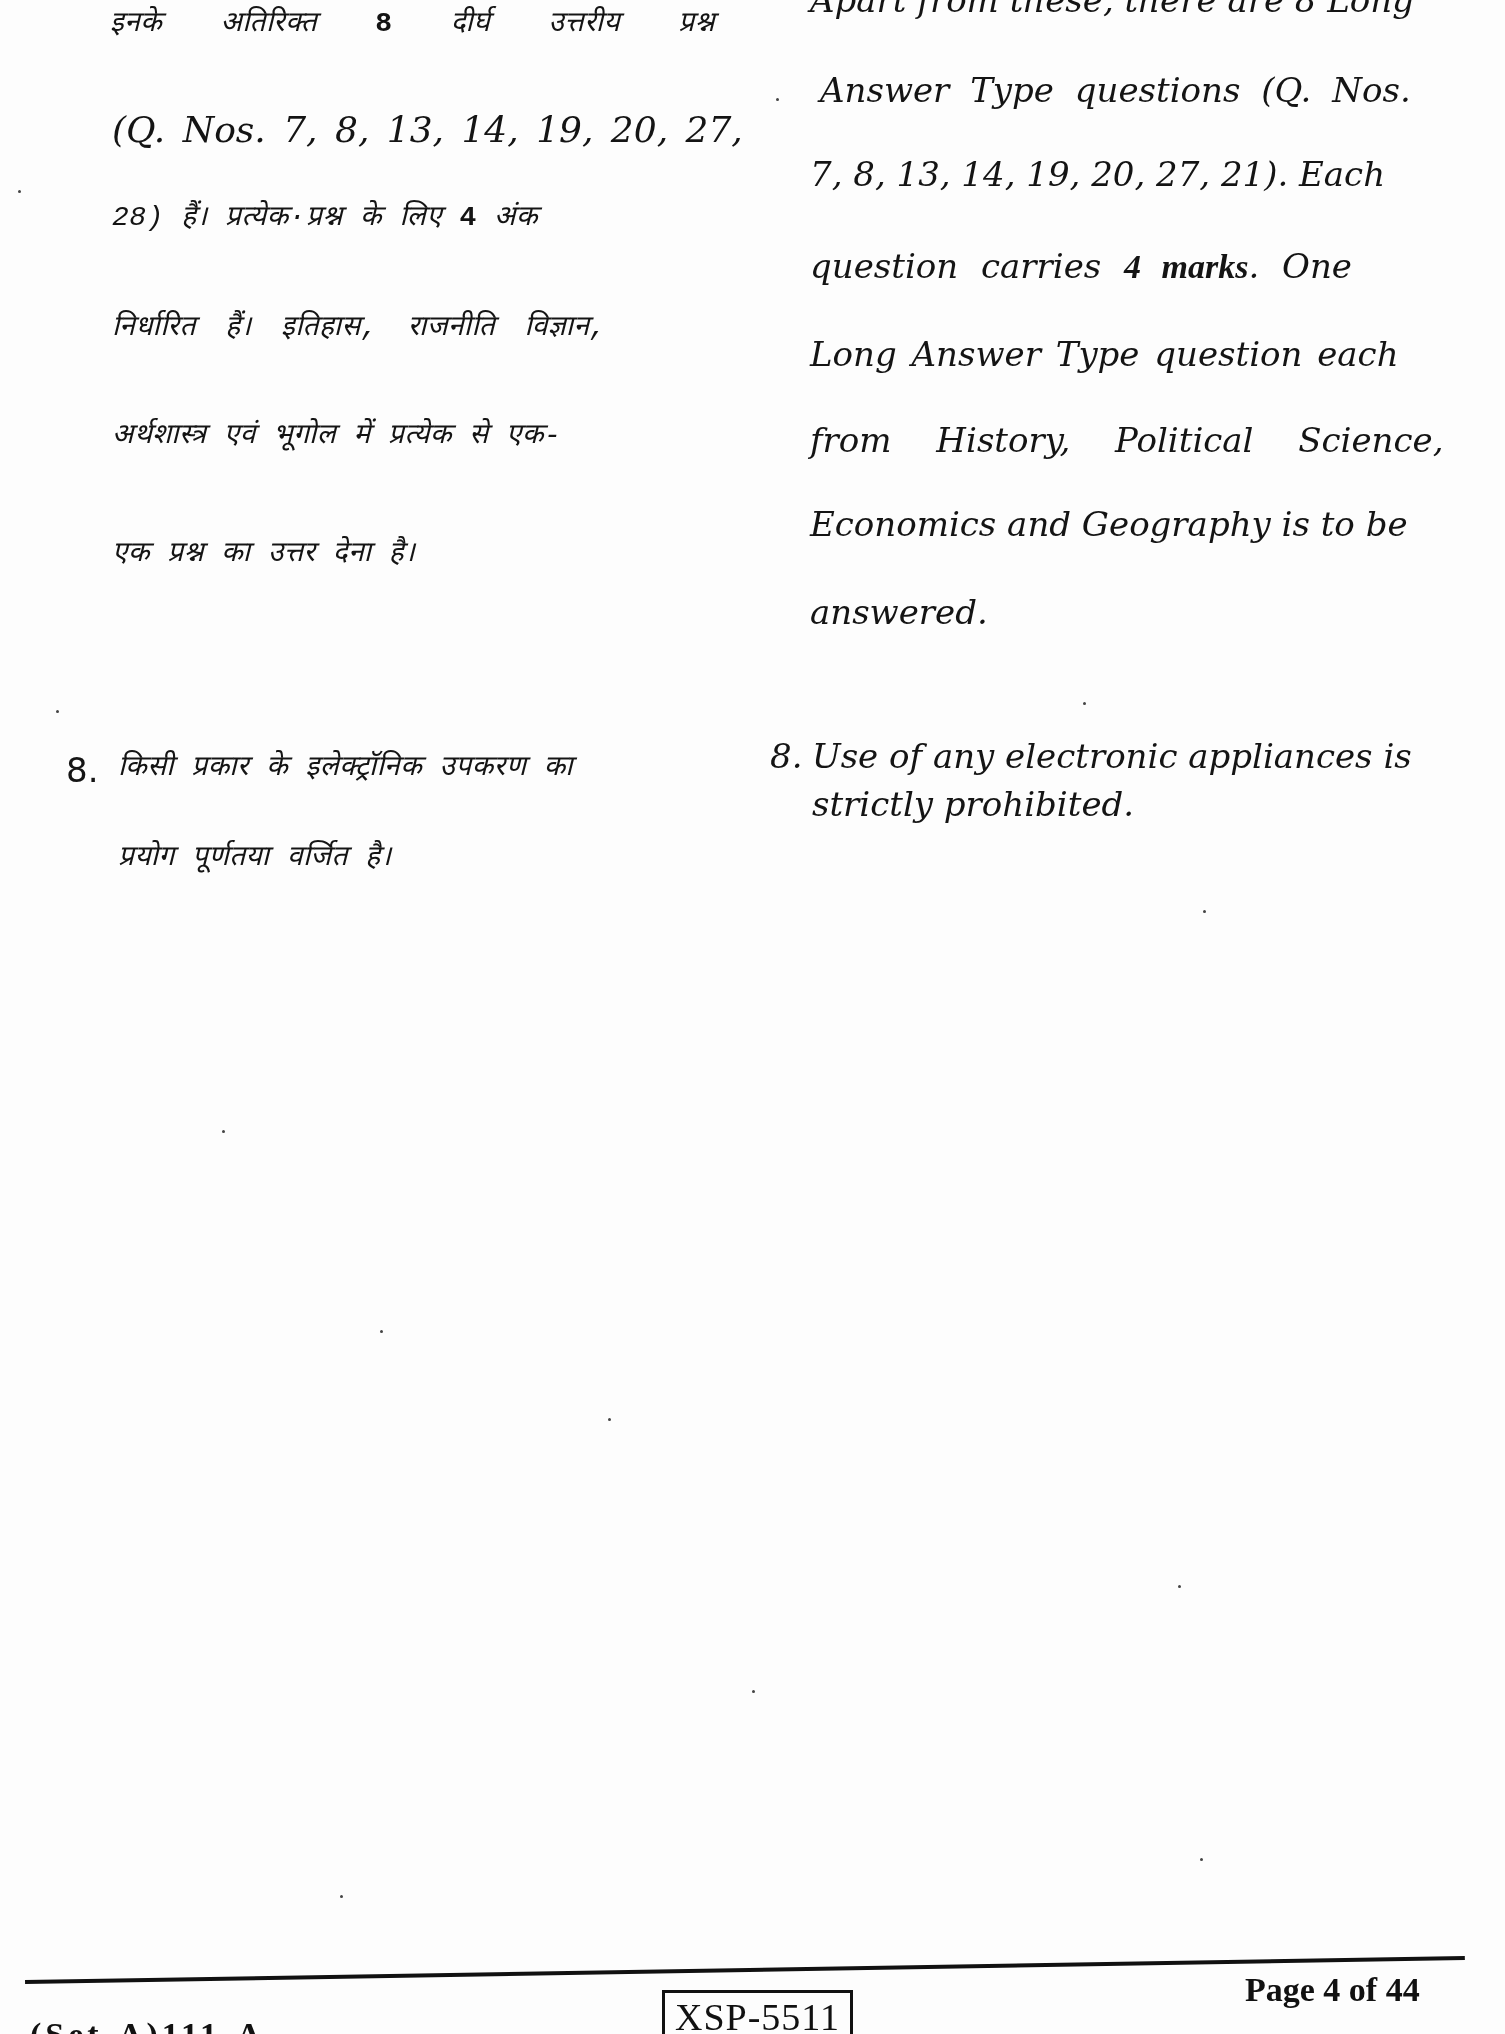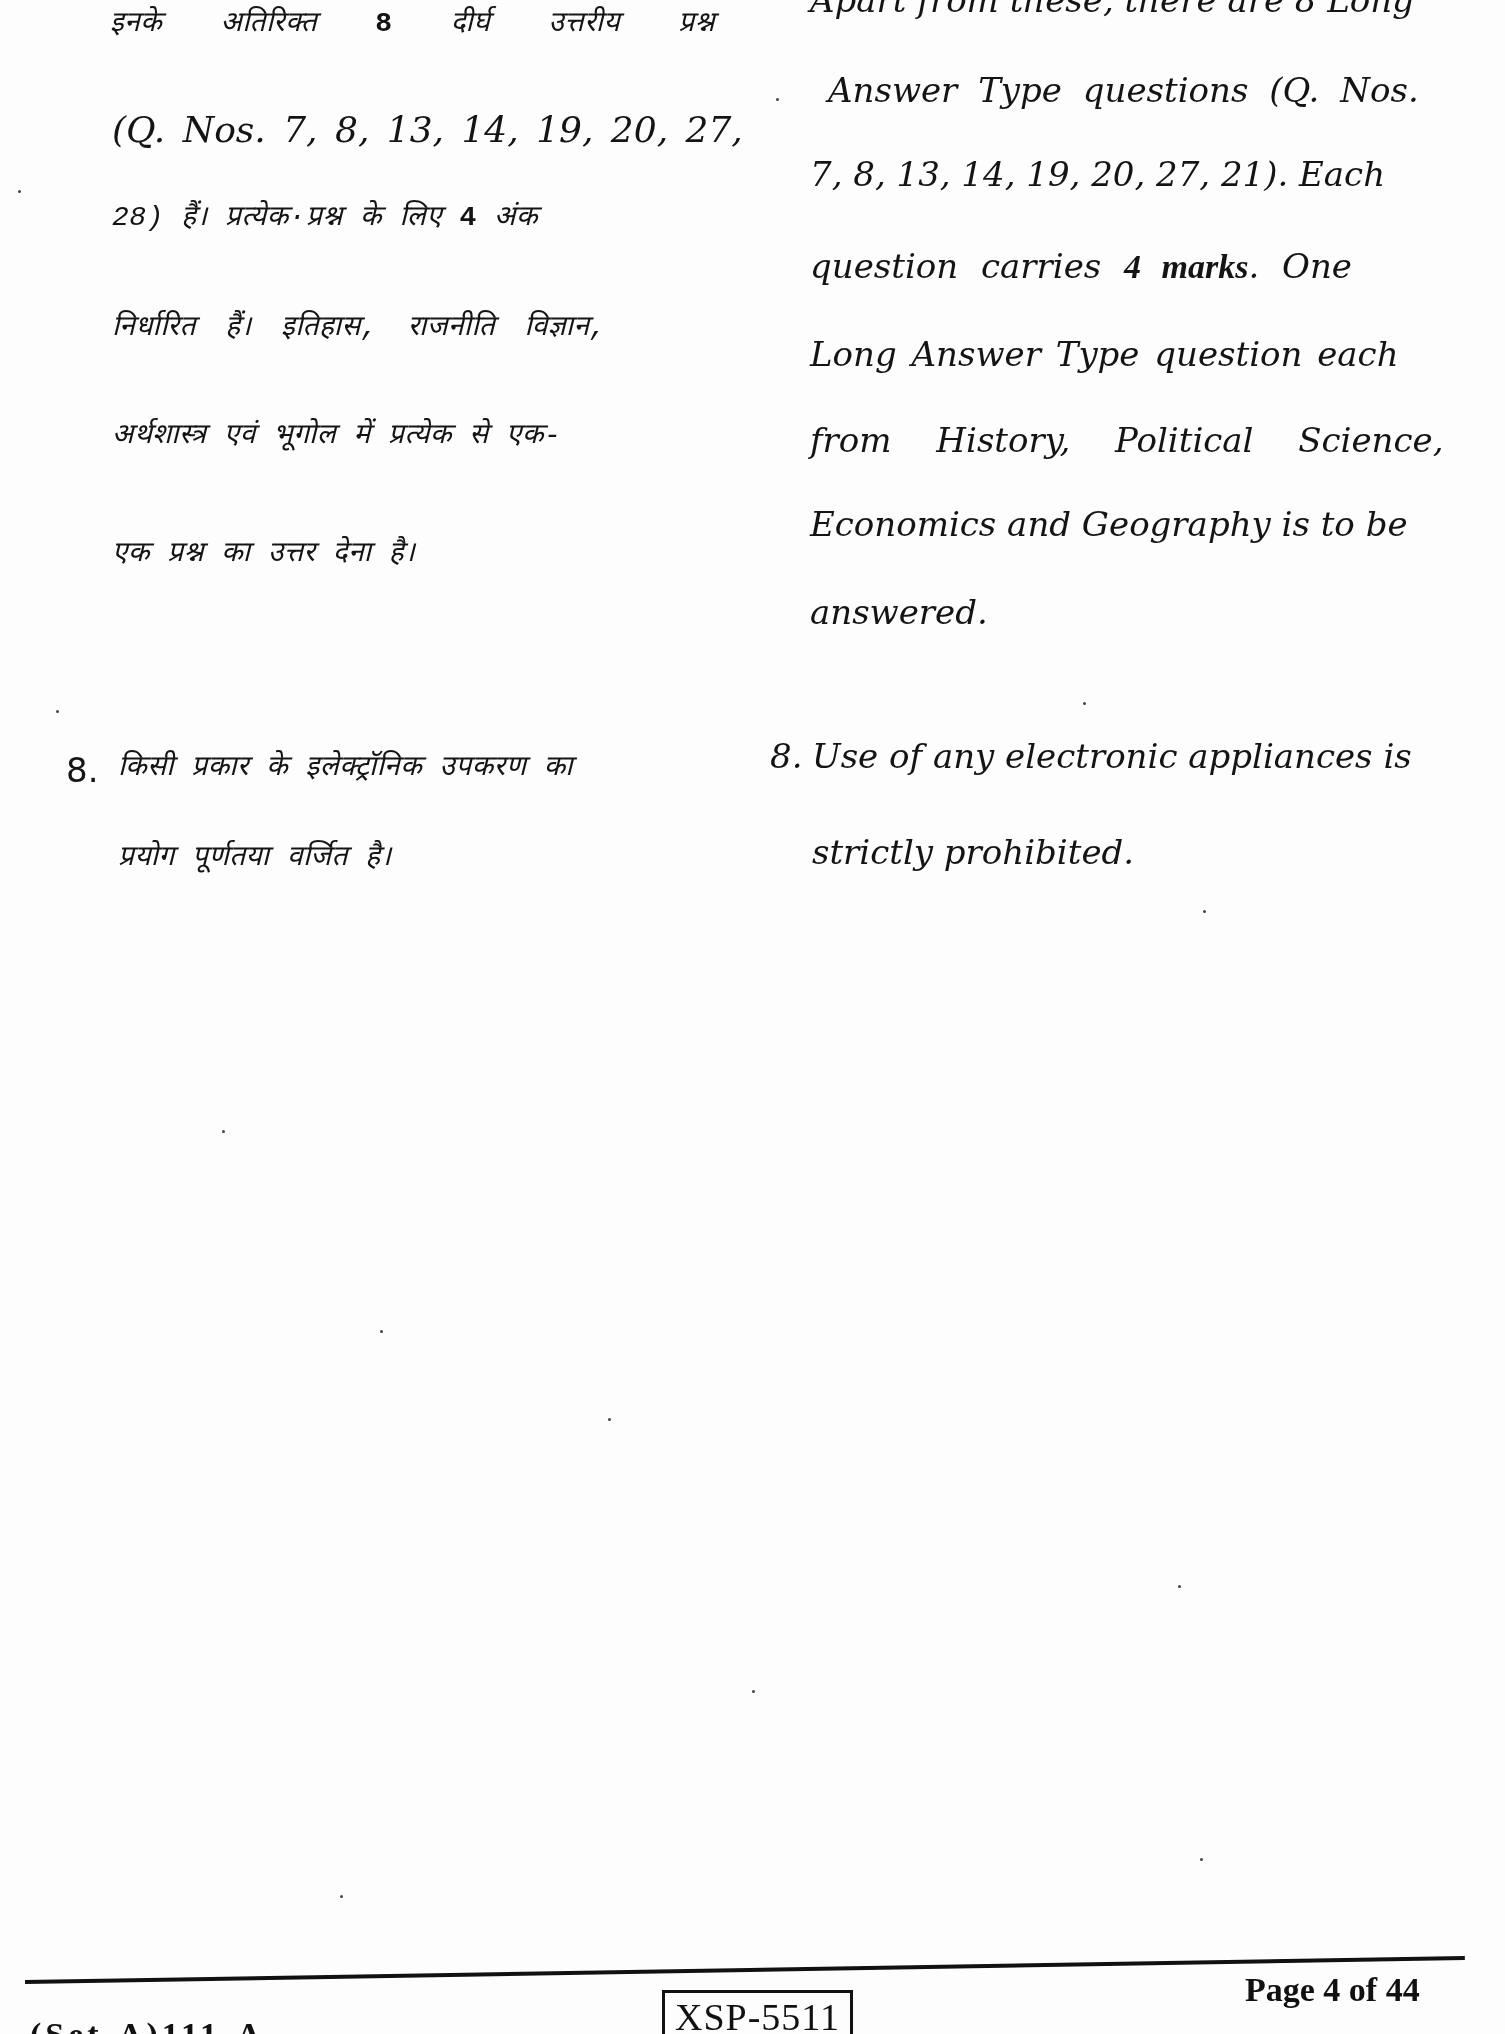--- a/index.html
+++ b/index.html
@@ -149,33 +149,33 @@
     <div>
       <div class="num" style="left:66px; top:748px;">8.</div>
       <div class="hi-line" style="left:118px; top:746px;">किसी प्रकार के इलेक्ट्रॉनिक उपकरण का</div>
       <div class="hi-line" style="left:118px; top:836px;">प्रयोग पूर्णतया वर्जित है।</div>
     </div>
   </div>
 
   <div class="col col-en">
     <div>
       <div class="en-line" style="left:50px; top:-22px;">Apart from these, there are 8 Long</div>
-      <div class="en-line" style="left:68px; top:68px; word-spacing:10px;">Answer Type questions (Q. Nos.</div>
+      <div class="en-line" style="left:60px; top:68px; word-spacing:10px;">Answer Type questions (Q. Nos.</div>
       <div class="en-line" style="left:50px; top:152px;">7, 8, 13, 14, 19, 20, 27, 21). Each</div>
       <div class="en-line" style="left:50px; top:244px; word-spacing:12px;"><span>question carries </span><span class="bold-italic">4 marks</span><span>. One</span></div>
       <div class="en-line" style="left:50px; top:332px; word-spacing:4px;">Long Answer Type question each</div>
       <div class="en-line" style="left:50px; top:418px; word-spacing:34px;">from History, Political Science,</div>
       <div class="en-line" style="left:50px; top:502px;">Economics and Geography is to be</div>
       <div class="en-line" style="left:50px; top:590px;">answered.</div>
     </div>
 
     <div>
       <div class="en-num" style="left:10px; top:734px;">8.</div>
       <div class="en-line" style="left:52px; top:734px;">Use of any electronic appliances is</div>
-      <div class="en-line" style="left:52px; top:830px;">strictly prohibited.</div>
+      <div class="en-line" style="left:52px; top:782px;">strictly prohibited.</div>
     </div>
   </div>
 
   <div class="speck" style="left:18px; top:190px;"></div>
   <div class="speck" style="left:56px; top:710px;"></div>
   <div class="speck" style="left:776px; top:98px;"></div>
   <div class="speck" style="left:1203px; top:910px;"></div>
   <div class="speck" style="left:1083px; top:702px;"></div>
   <div class="speck" style="left:222px; top:1130px;"></div>
   <div class="speck" style="left:380px; top:1330px;"></div>

